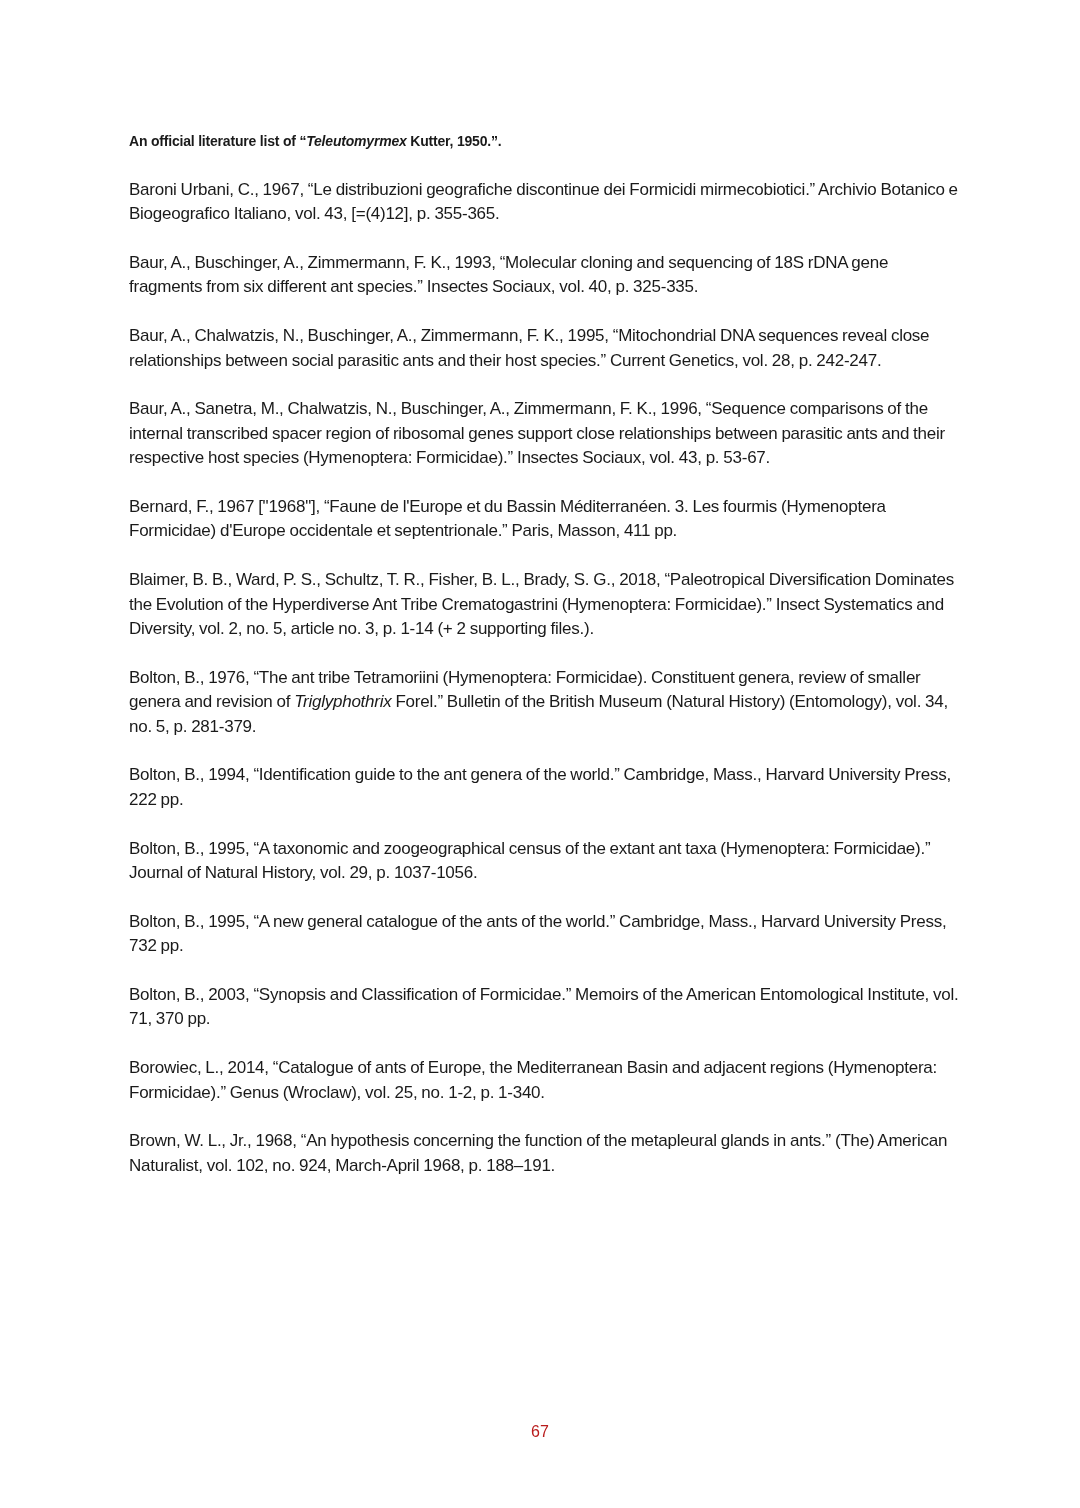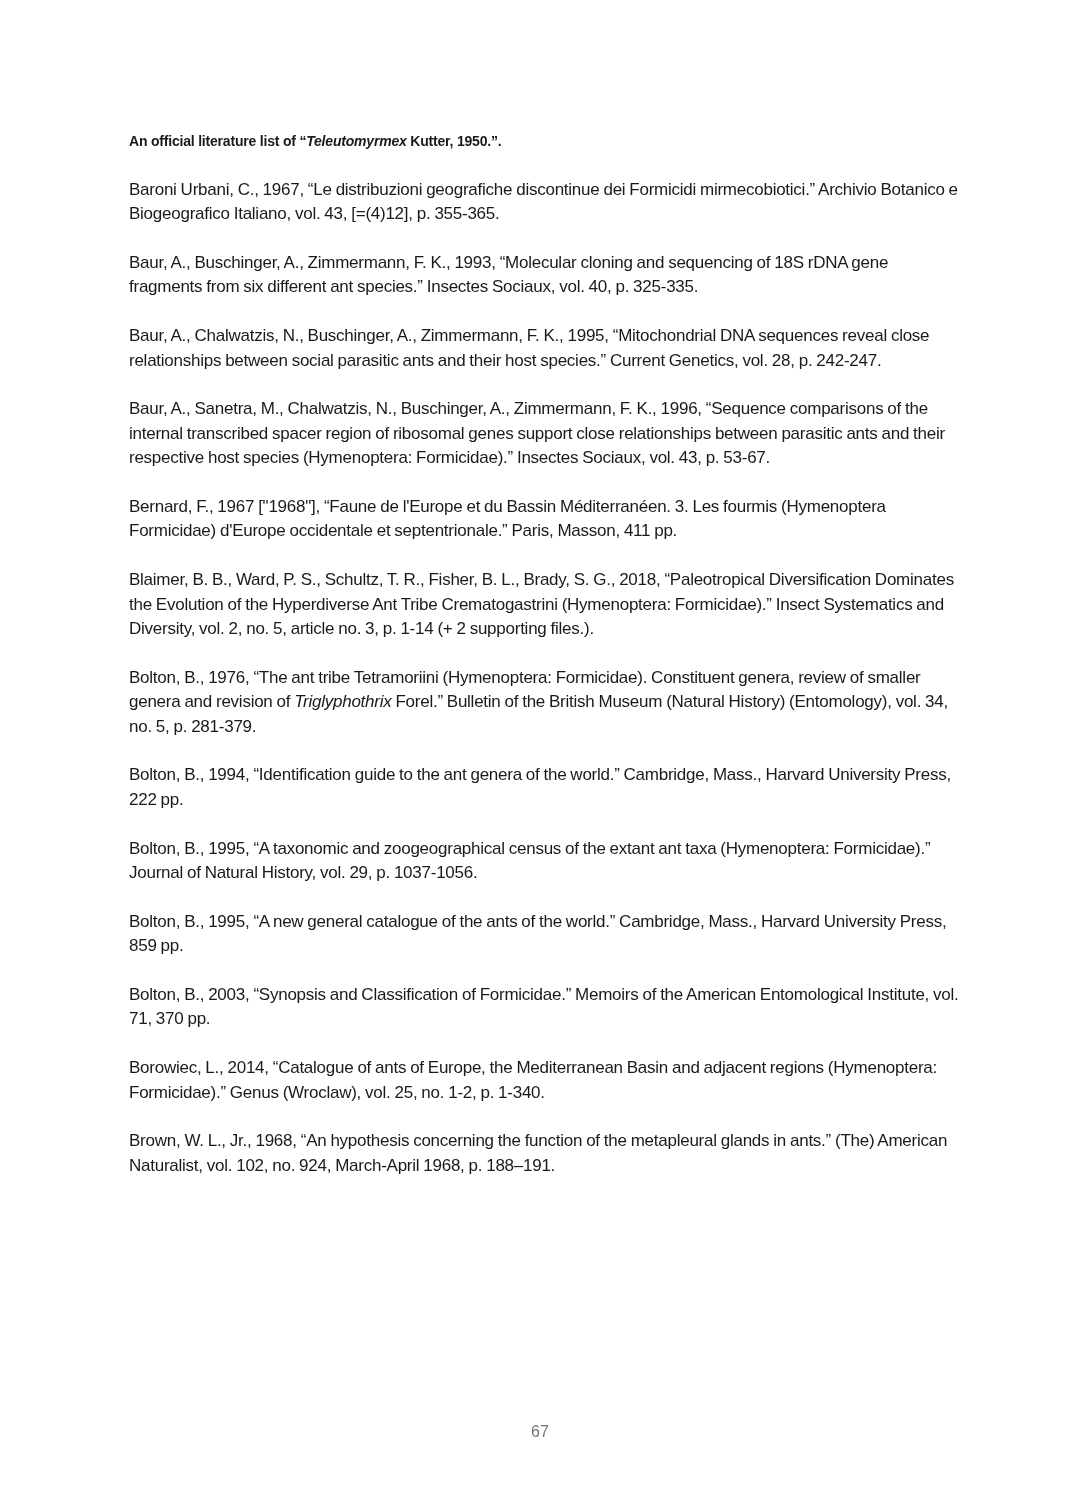--- a/index.html
+++ b/index.html
@@ -39,37 +39,37 @@
       font-style: italic;
     }
     .page-number {
       position: absolute;
       top: 1422px;
       left: 0;
       width: 1080px;
       text-align: center;
       font-size: 16px;
       line-height: 20px;
-      color: #737373;
+      color: #b91c1c;
     }
   </style>
 </head>
 <body>
 
 <div class="page">
   <p class="title"><span>An official literature list of “</span><span class="it">Teleutomyrmex</span><span> Kutter, 1950.”.</span></p>
 
   <p class="ref">Baroni Urbani, C., 1967, “Le distribuzioni geografiche discontinue dei Formicidi mirmecobiotici.” Archivio Botanico e Biogeografico Italiano, vol. 43, [=(4)12], p. 355-365.</p>
   <p class="ref">Baur, A., Buschinger, A., Zimmermann, F. K., 1993, “Molecular cloning and sequencing of 18S rDNA gene fragments from six different ant species.” Insectes Sociaux, vol. 40, p. 325-335.</p>
   <p class="ref">Baur, A., Chalwatzis, N., Buschinger, A., Zimmermann, F. K., 1995, “Mitochondrial DNA sequences reveal close relationships between social parasitic ants and their host species.” Current Genetics, vol. 28, p. 242-247.</p>
   <p class="ref">Baur, A., Sanetra, M., Chalwatzis, N., Buschinger, A., Zimmermann, F. K., 1996, “Sequence comparisons of the internal transcribed spacer region of ribosomal genes support close relationships between parasitic ants and their respective host species (Hymenoptera: Formicidae).” Insectes Sociaux, vol. 43, p. 53-67.</p>
   <p class="ref">Bernard, F., 1967 ["1968"], “Faune de l'Europe et du Bassin Méditerranéen. 3. Les fourmis (Hymenoptera Formicidae) d'Europe occidentale et septentrionale.” Paris, Masson, 411 pp.</p>
   <p class="ref">Blaimer, B. B., Ward, P. S., Schultz, T. R., Fisher, B. L., Brady, S. G., 2018, “Paleotropical Diversification Dominates the Evolution of the Hyperdiverse Ant Tribe Crematogastrini (Hymenoptera: Formicidae).” Insect Systematics and Diversity, vol. 2, no. 5, article no. 3, p. 1-14 (+ 2 supporting files.).</p>
   <p class="ref"><span>Bolton, B., 1976, “The ant tribe Tetramoriini (Hymenoptera: Formicidae). Constituent genera, review of smaller genera and revision of </span><span class="it">Triglyphothrix</span><span> Forel.” Bulletin of the British Museum (Natural History) (Entomology), vol. 34, no. 5, p. 281-379.</span></p>
   <p class="ref">Bolton, B., 1994, “Identification guide to the ant genera of the world.” Cambridge, Mass., Harvard University Press, 222 pp.</p>
   <p class="ref">Bolton, B., 1995, “A taxonomic and zoogeographical census of the extant ant taxa (Hymenoptera: Formicidae).” Journal of Natural History, vol. 29, p. 1037-1056.</p>
-  <p class="ref">Bolton, B., 1995, “A new general catalogue of the ants of the world.” Cambridge, Mass., Harvard University Press, 859 pp.</p>
+  <p class="ref">Bolton, B., 1995, “A new general catalogue of the ants of the world.” Cambridge, Mass., Harvard University Press, 732 pp.</p>
   <p class="ref">Bolton, B., 2003, “Synopsis and Classification of Formicidae.” Memoirs of the American Entomological Institute, vol. 71, 370 pp.</p>
   <p class="ref">Borowiec, L., 2014, “Catalogue of ants of Europe, the Mediterranean Basin and adjacent regions (Hymenoptera: Formicidae).” Genus (Wroclaw), vol. 25, no. 1-2, p. 1-340.</p>
   <p class="ref">Brown, W. L., Jr., 1968, “An hypothesis concerning the function of the metapleural glands in ants.” (The) American Naturalist, vol. 102, no. 924, March-April 1968, p. 188–191.</p>
 </div>
 
 <div class="page-number">67</div>
 
 </body></html>

